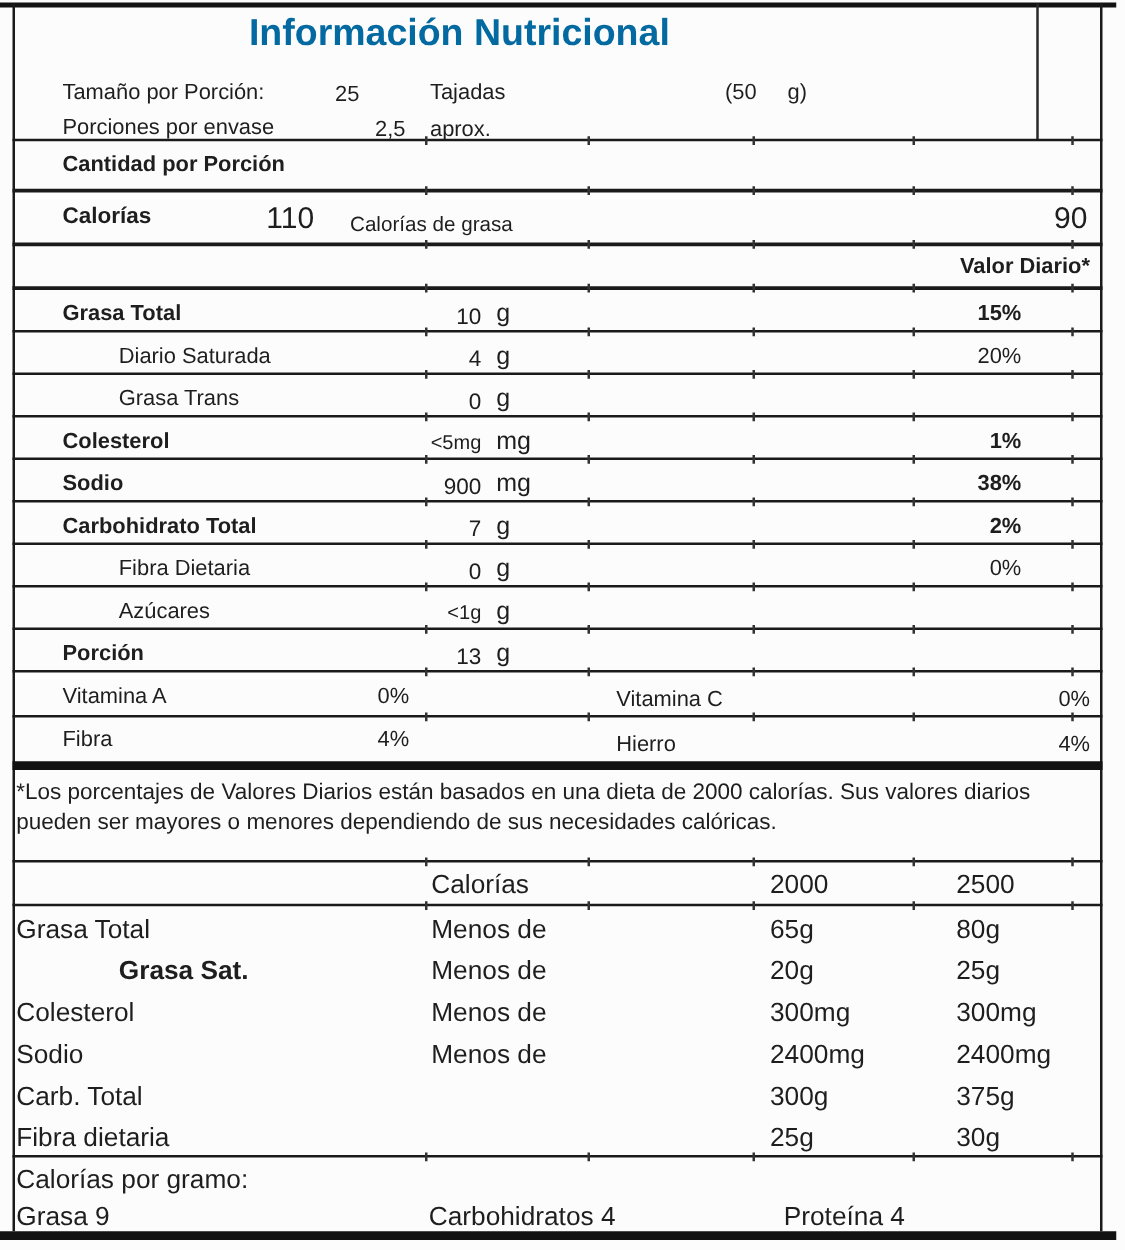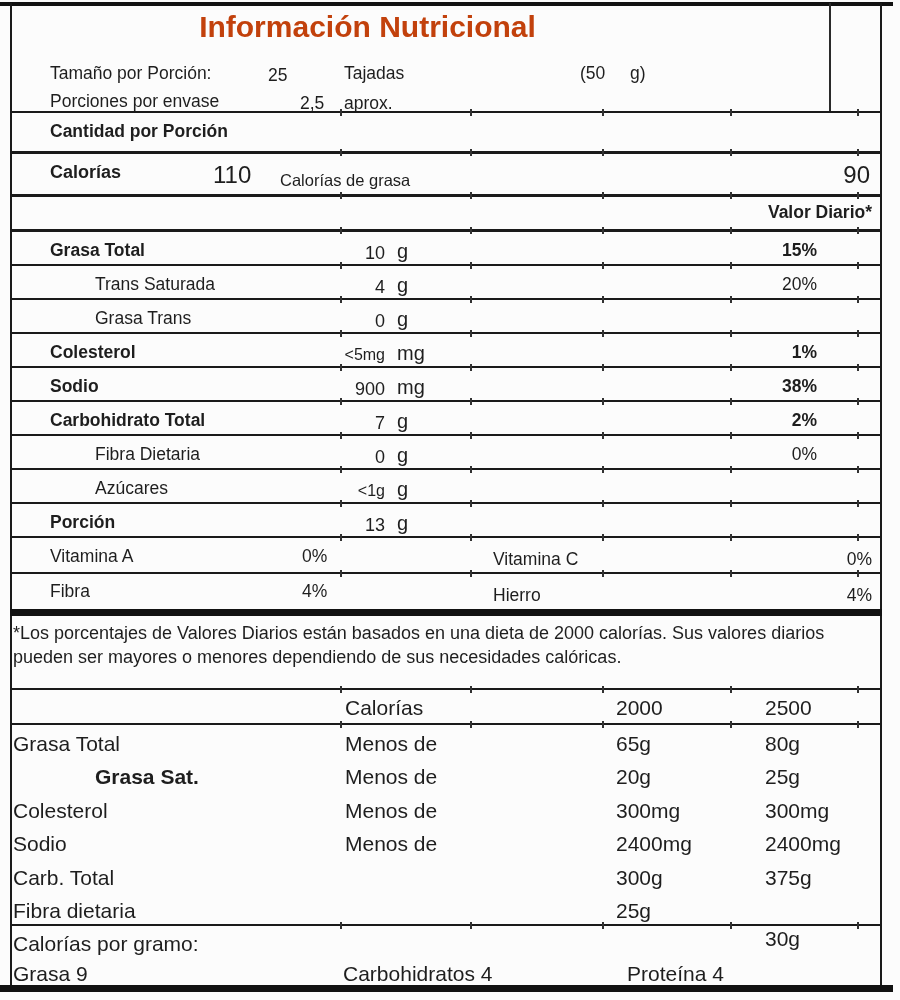--- a/index.html
+++ b/index.html
@@ -12,21 +12,21 @@
   }
   .t { position:absolute; font-size:17.5px; line-height:1.25; white-space:nowrap; }
   .b { font-weight:700; }
   .ra { text-align:right; }
   .big { font-size:24px; }
   .unit { font-size:20px; }
   .sm { font-size:16.5px; }
   .lg { font-size:21px; }
   .title {
     position:absolute; left:10px; top:10px; width:715px;
-    text-align:center; font-size:30px; font-weight:700; color:#c2410c;
+    text-align:center; font-size:30px; font-weight:700; color:#0369a1;
   }
   .box {
     position:absolute; left:10px; top:3px; width:872px; height:982px;
     border-left:2px solid #1a1a1a; border-right:2px solid #1a1a1a;
   }
   .topline  { position:absolute; left:0; top:2px;   width:893px; height:4px; background:#121212; }
   .bottombar{ position:absolute; left:0; top:985px; width:893px; height:7px; background:#121212; }
   .bar  { position:absolute; left:10px; top:609px; width:872px; height:7px; background:#121212; }
   .vx   { position:absolute; left:829px; top:3px; width:2px; height:109px; background:#2a2a2a; }
   .hl   { position:absolute; left:10px; width:872px; background:#1a1a1a; }
@@ -69,21 +69,21 @@
 
   <div class="t b ra" style="left:700px; top:202px; width:172px;">Valor Diario*</div>
   <div class="hl" style="top:229px;height:3px;"></div>
 
   <div class="t b" style="left:50px; top:240px;">Grasa Total</div>
   <div class="t ra" style="left:290px; top:242px; width:95px; font-size:18px;">10</div>
   <div class="t unit" style="left:397px; top:239px;">g</div>
   <div class="t b ra" style="left:700px; top:240px; width:117px;">15%</div>
   <div class="hl" style="top:264px;height:2px;"></div>
 
-  <div class="t" style="left:95px; top:274px;">Trans Saturada</div>
+  <div class="t" style="left:95px; top:274px;">Diario Saturada</div>
   <div class="t ra" style="left:290px; top:276px; width:95px; font-size:18px;">4</div>
   <div class="t unit" style="left:397px; top:273px;">g</div>
   <div class="t ra" style="left:700px; top:274px; width:117px;">20%</div>
   <div class="hl" style="top:298px;height:2px;"></div>
 
   <div class="t" style="left:95px; top:308px;">Grasa Trans</div>
   <div class="t ra" style="left:290px; top:310px; width:95px; font-size:18px;">0</div>
   <div class="t unit" style="left:397px; top:307px;">g</div>
   <div class="hl" style="top:332px;height:2px;"></div>
 
@@ -161,21 +161,21 @@
   <div class="t lg" style="left:345px; top:831px;">Menos de</div>
   <div class="t lg" style="left:616px; top:831px;">2400mg</div>
   <div class="t lg" style="left:765px; top:831px;">2400mg</div>
 
   <div class="t lg" style="left:13px;  top:865px;">Carb. Total</div>
   <div class="t lg" style="left:616px; top:865px;">300g</div>
   <div class="t lg" style="left:765px; top:865px;">375g</div>
 
   <div class="t lg" style="left:13px;  top:898px;">Fibra dietaria</div>
   <div class="t lg" style="left:616px; top:898px;">25g</div>
-  <div class="t lg" style="left:765px; top:898px;margin-top:28px;">30g</div>
+  <div class="t lg" style="left:765px; top:898px;">30g</div>
 
   <div class="hl" style="top:924px;height:2px;"></div>
 
   <div class="t lg" style="left:13px;  top:931px;">Calorías por gramo:</div>
   <div class="t lg" style="left:13px;  top:961px;">Grasa 9</div>
   <div class="t lg" style="left:343px; top:961px;">Carbohidratos 4</div>
   <div class="t lg" style="left:627px; top:961px;">Proteína 4</div>
 
 </div>
 

